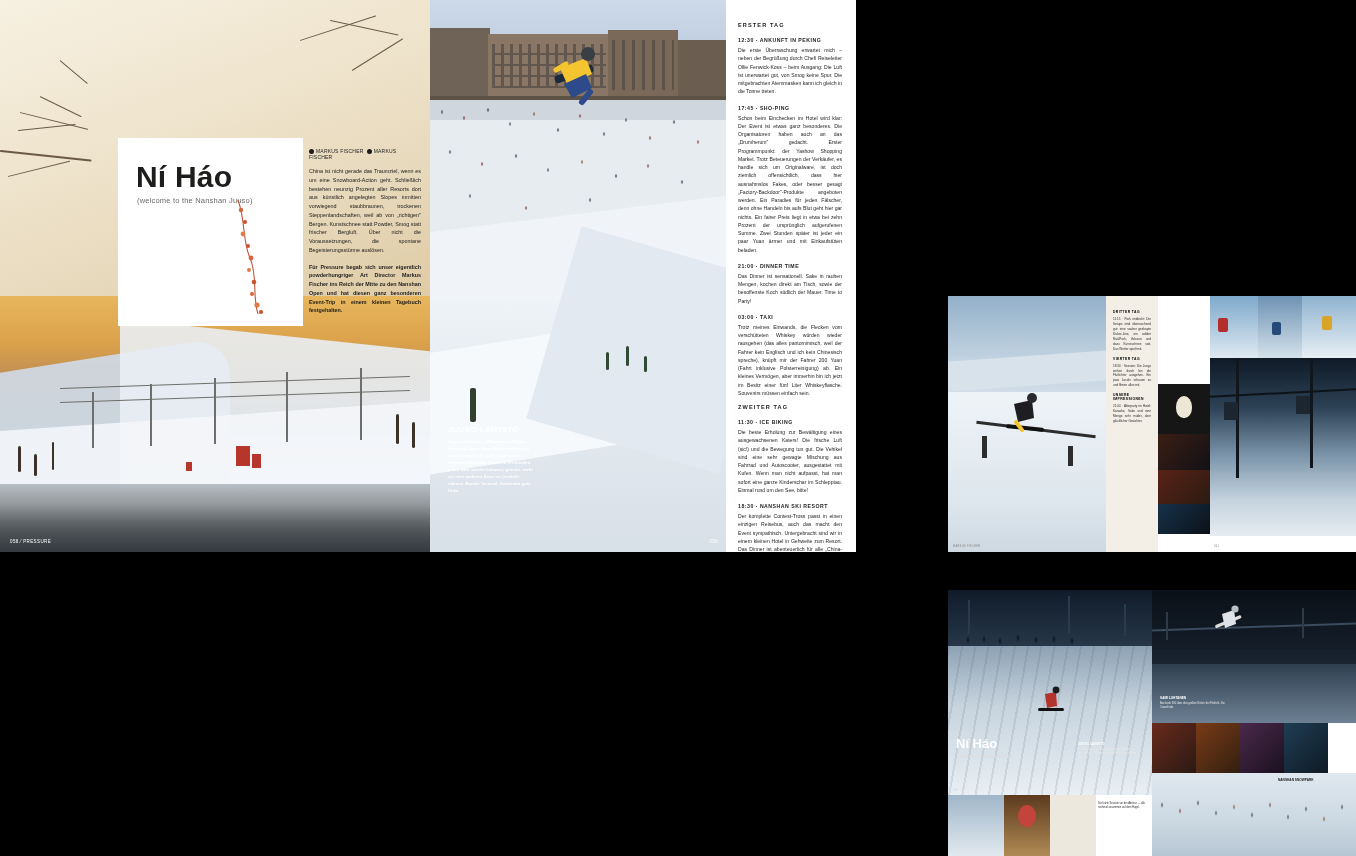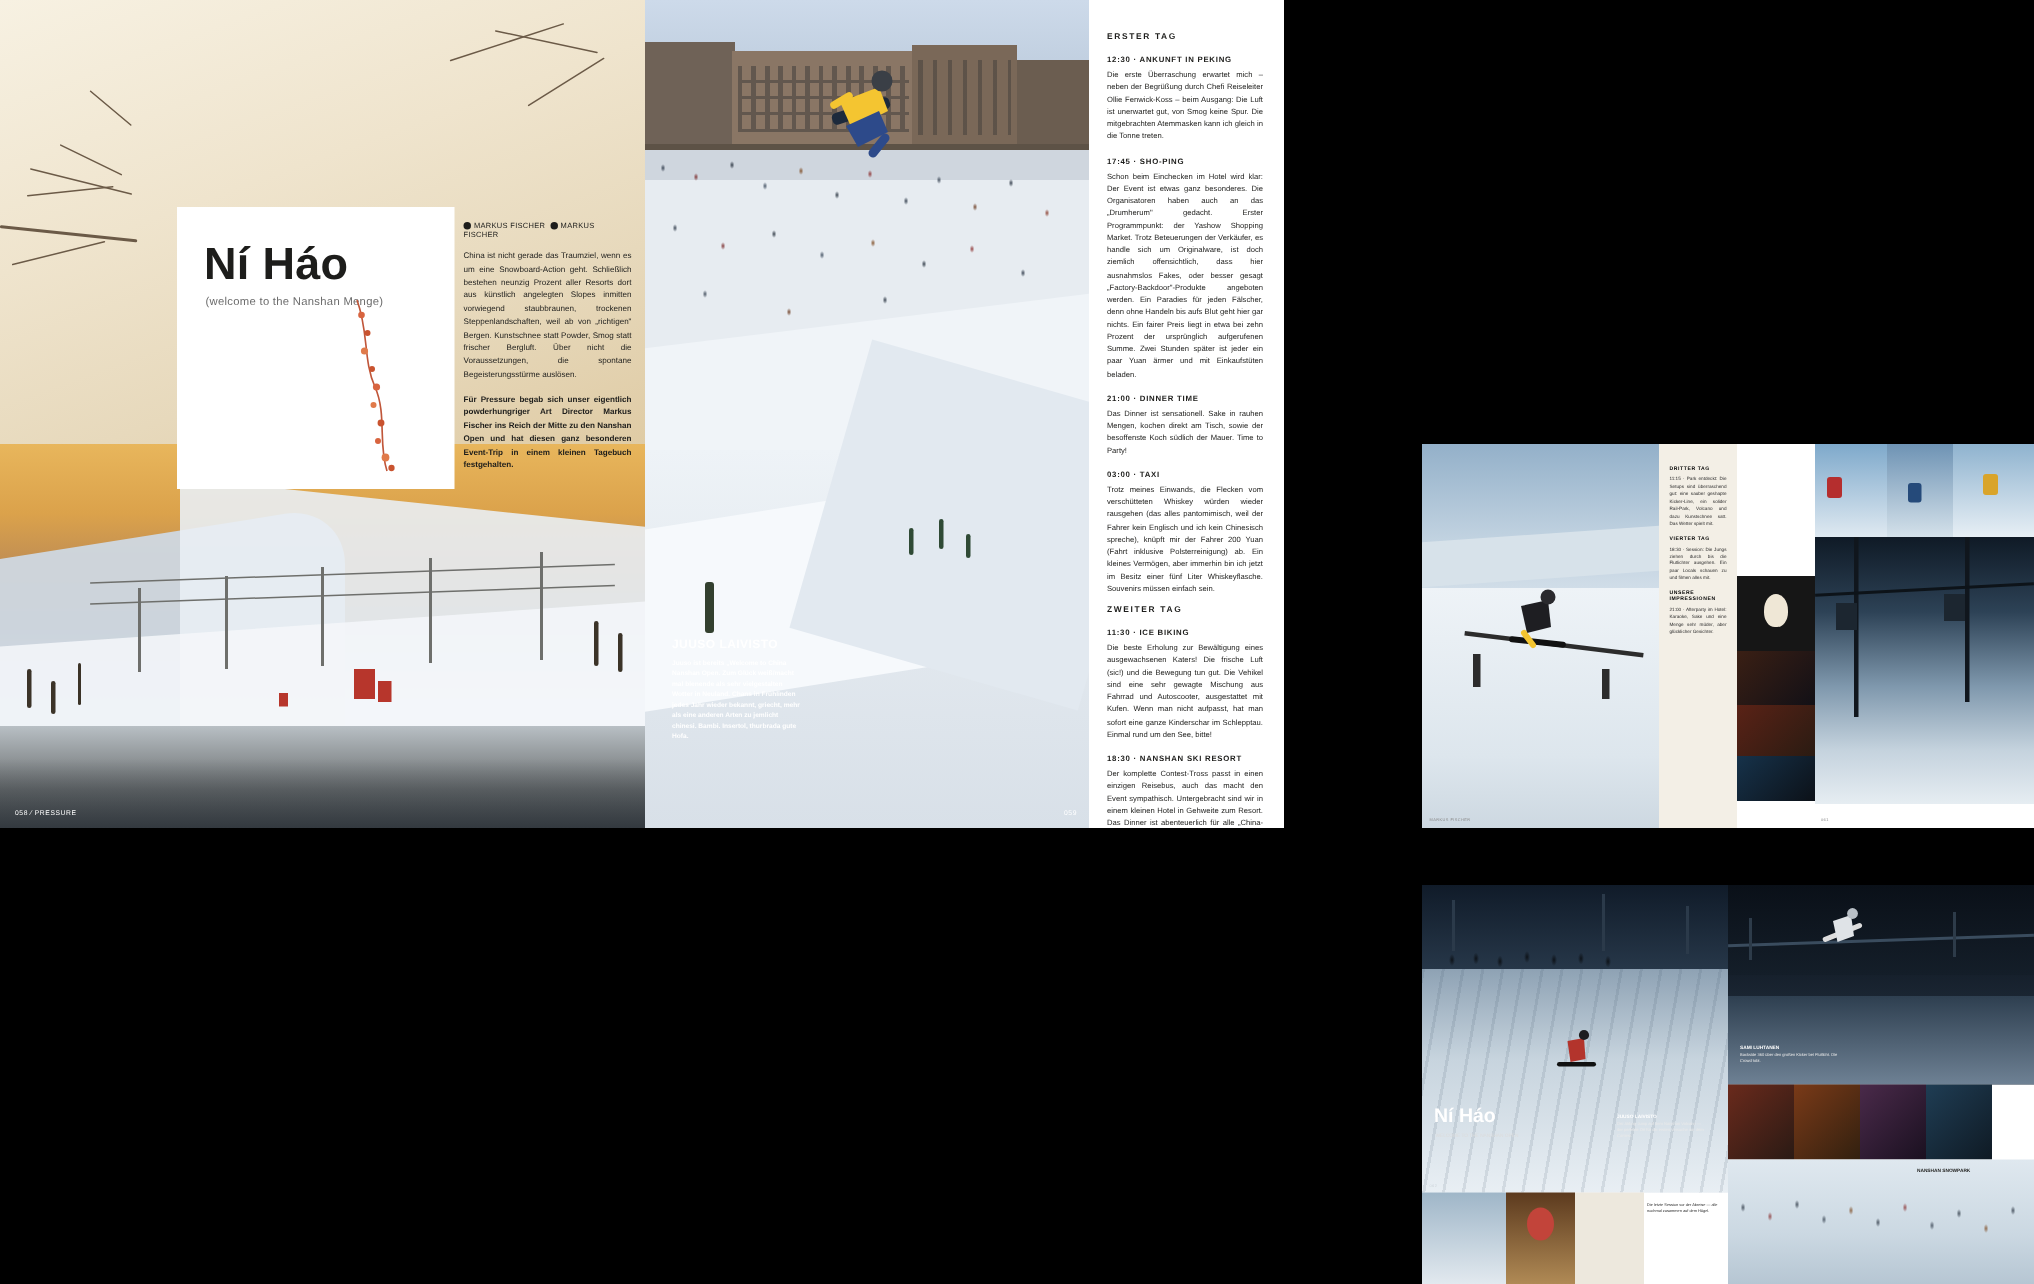--- a/index.html
+++ b/index.html
@@ -129,21 +129,21 @@
 
     <div class="lp-red" style="left:236px;top:150px;width:14px;height:20px;"></div>
     <div class="lp-red" style="left:252px;top:158px;width:9px;height:14px;"></div>
     <div class="lp-red" style="left:186px;top:166px;width:6px;height:9px;"></div>
     <div class="lp-shadowband"></div>
     <div class="pagenum" style="left:10px;">058 ⁄ PRESSURE</div>
   </div>
 
   <div class="title-card">
     <h1>Ní Háo</h1>
-    <div class="sub">(welcome to the Nanshan Menge)</div>
+    <div class="sub">(welcome to the Nanshan Juuso)</div>
   </div>
   <svg class="deco-chain" viewBox="0 0 40 120">
     <path d="M6 4 C14 26, 10 44, 18 62 C26 80, 20 100, 26 118" stroke="#c0563a" stroke-width="1.1" fill="none"></path>
     <circle cx="9" cy="14" r="2.2" fill="#d8643f"></circle>
       <circle cx="13" cy="26" r="2" fill="#c9532f"></circle>
     <circle cx="11" cy="38" r="2.4" fill="#e07a4a"></circle>
       <circle cx="16" cy="50" r="2" fill="#c9532f"></circle>
     <circle cx="19" cy="62" r="2.4" fill="#d8643f"></circle>
       <circle cx="17" cy="74" r="2" fill="#e07a4a"></circle>
     <circle cx="22" cy="86" r="2.3" fill="#c9532f"></circle>

